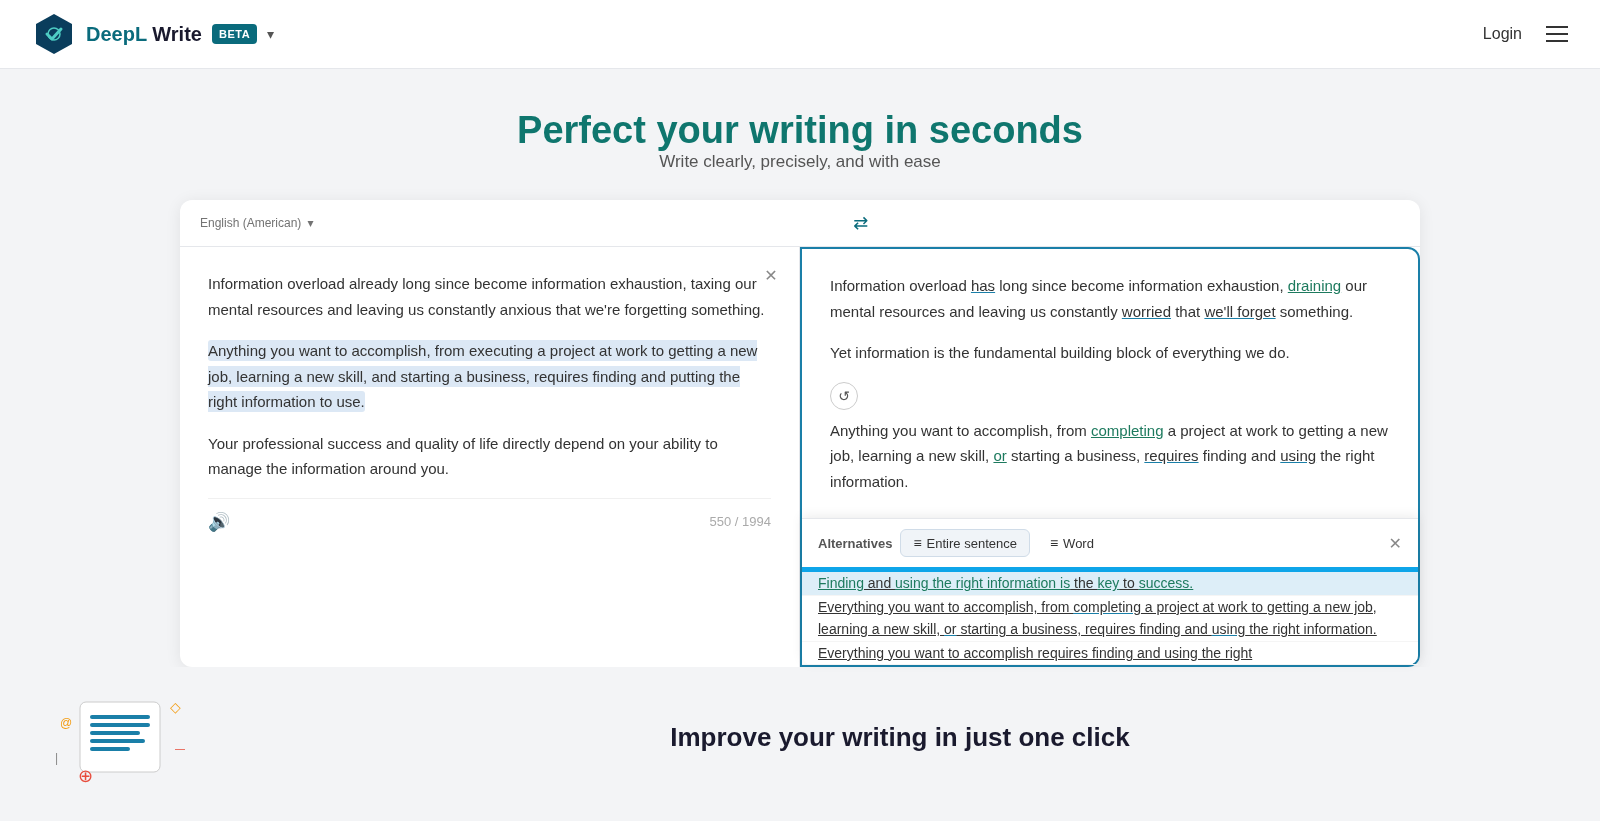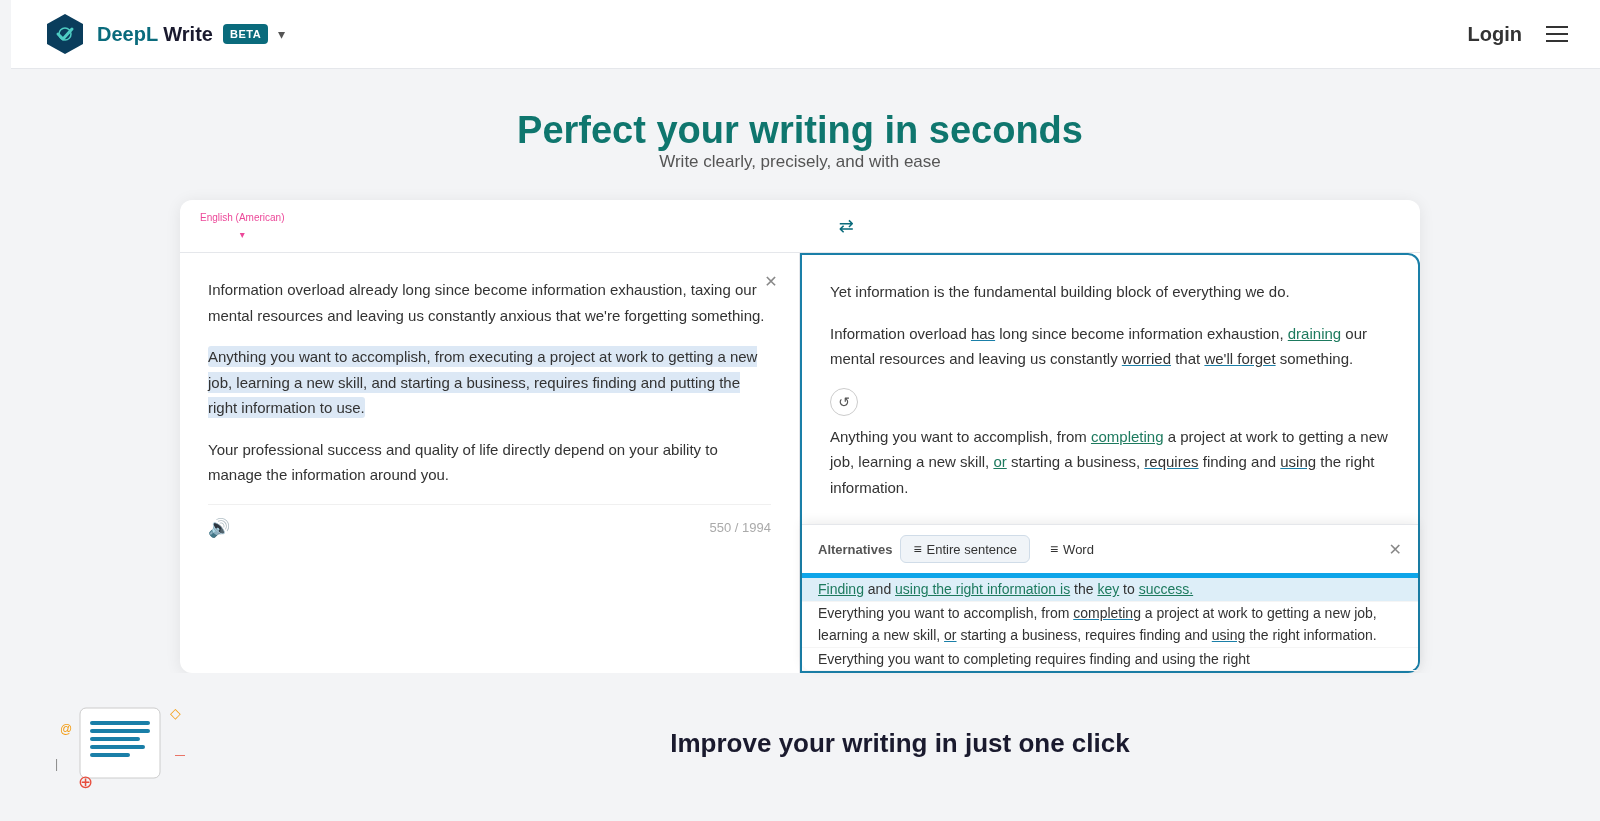--- a/index.html
+++ b/index.html
@@ -14,21 +14,20 @@
     .header {
       display: flex;
       align-items: center;
       justify-content: space-between;
       padding: 12px 32px;
       background: #fff;
       border-bottom: 1px solid #e5e7eb;
       position: sticky;
       top: 0;
       z-index: 100;
-      margin-left: 11px;
     }
     .header-left {
       display: flex;
       align-items: center;
       gap: 10px;
     }
     .logo-hex {
       width: 44px;
       height: 44px;
     }
@@ -53,26 +52,26 @@
       font-size: 14px;
       color: #555;
       cursor: pointer;
     }
     .header-right {
       display: flex;
       align-items: center;
       gap: 24px;
     }
     .login-btn {
-      font-size: 20px;
+      font-size: 16px;
       color: #333;
       background: none;
       border: none;
       cursor: pointer;
-      font-weight: 700;
+      font-weight: 400;
     }
     .hamburger {
       display: flex;
       flex-direction: column;
       gap: 5px;
       cursor: pointer;
     }
     .hamburger span {
       display: block;
       width: 22px;
@@ -111,25 +110,24 @@
       display: flex;
       align-items: center;
       padding: 12px 20px;
       border-bottom: 1px solid #e5e7eb;
       gap: 8px;
     }
     .lang-selector {
       display: flex;
       align-items: center;
       gap: 6px;
-      font-size: 10px;
-      color: #ec4899;
+      font-size: 12px;
+      color: #737373;
       cursor: pointer;
       font-weight: 500;
-      flex-direction: column;
     }
     .swap-icon {
       margin-left: auto;
       margin-right: auto;
       color: #0a6b7c;
       font-size: 18px;
       cursor: pointer;
     }
     .editor-panels {
       display: grid;
@@ -282,20 +280,21 @@
       overflow-y: auto;
     }
     .alt-item {
       padding: 0 16px;
       font-size: 14px;
       line-height: 1.6;
       color: #333;
       cursor: pointer;
       border-bottom: 1px solid #f5f5f5;
       position: relative;
+      text-decoration: underline;
     }
     .alt-item:hover, .alt-item.selected {
       background: #e8f2f8;
     }
     .alt-item.selected {
       background: #ddeef8;
     }
     .alt-underlined {
       text-decoration: underline;
       text-decoration-color: #1d7a5e;
@@ -377,24 +376,24 @@
           <p>Your professional success and quality of life directly depend on your ability to manage the information around you.</p>
         </div>
         <div class="panel-footer">
           <span class="speaker-icon">🔊</span>
           <span class="char-count">550 / 1994</span>
         </div>
       </div>
 
       <div class="panel-right">
         <div class="panel-right-content">
-          <p>Yet information is the fundamental building block of everything we do.</p>
           <p>
             Information overload <span class="underlined-blue">has</span> long since become information exhaustion, <span class="underlined-green">draining</span> our mental resources and leaving us constantly <span class="underlined-blue">worried</span> that <span class="underlined-blue">we'll forget</span> something.
           </p>
+          <p>Yet information is the fundamental building block of everything we do.</p>
           <div>
             <button class="undo-btn">↺</button>
           </div>
           <p>
             Anything you want to accomplish, from <span class="underlined-green">completing</span> a project at work to getting a new job, learning a new skill, <span class="underlined-green">or</span> starting a business, <span class="underlined-blue">requires</span> finding and <span class="underlined-blue">using</span> the right information.
           </p>
         </div>
 
         <div class="alternatives-popup">
           <div class="alt-header">
@@ -410,21 +409,21 @@
             <span class="alt-close">✕</span>
           </div>
           <div class="alt-list">
             <div class="alt-item selected">
               <span class="alt-underlined">Finding</span> and <span class="alt-underlined">using the right information is</span> the <span class="alt-underlined">key</span> to <span class="alt-underlined">success.</span>
             </div>
             <div class="alt-item">
               Everything you want to accomplish, from <span class="alt-underlined-blue">completing</span> a project at work to getting a new job, learning a new skill, <span class="alt-underlined-blue">or</span> starting a business, requires finding and <span class="alt-underlined-blue">using</span> the right information.
             </div>
             <div class="alt-item">
-              Everything you want to completing requires finding and using the right
+              Everything you want to accomplish requires finding and using the right
             </div>
           </div>
         </div>
       </div>
     </div>
   </div>
 </div>
 
 <div class="bottom-section">
   <div class="illustration">

